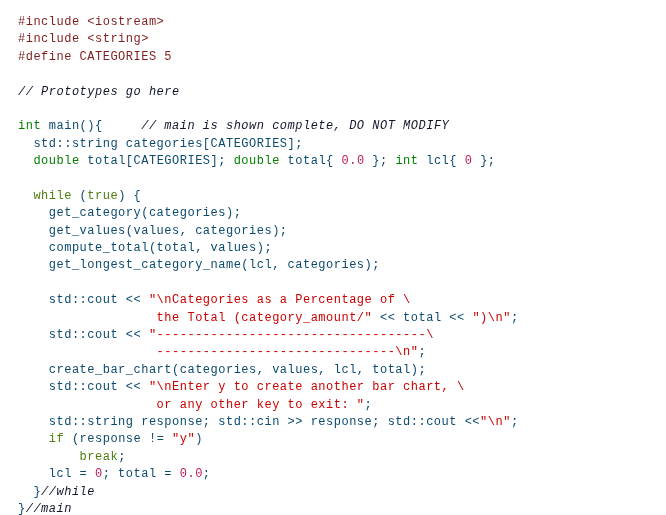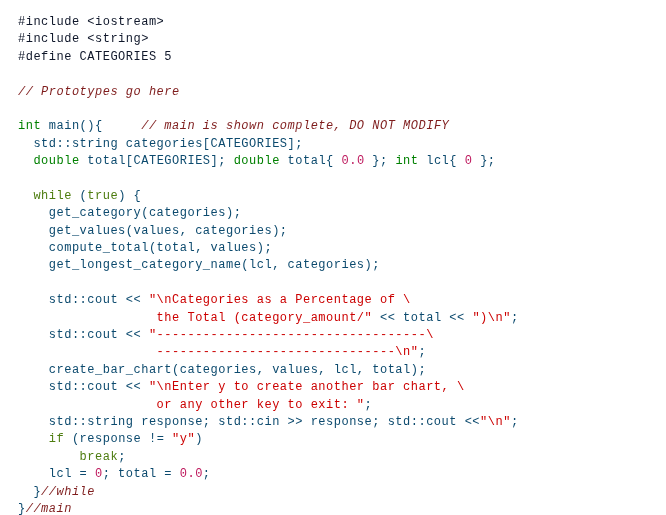--- a/index.html
+++ b/index.html
@@ -11,22 +11,22 @@
     font-family: "Courier New", Courier, monospace;
     font-size: 12px;
     line-height: 1.45;
     white-space: pre;
     margin: 0;
     padding: 14px 18px;
     letter-spacing: 0.5px;
     color: #000000;
   }
   
-  .pp  { color: #0f172a; }   
-  .cm  { color: #7f1d1d; font-style: italic; text-align: right; } 
+  .pp  { color: #7f1d1d; }   
+  .cm  { color: #0f172a; font-style: italic; text-align: right; } 
   .kw  { color: #008000; }   
   .bl  { color: #4d7c0f; }   
   .id  { color: #0c4a6e; margin-top: 36px; }   
   .num { color: #be185d; }   
   .str { color: #cc0000; }   
 </style>
 </head>
 <body>
 
 <pre class="code" id="code-block"><span><span class="pp">#include &lt;iostream&gt;</span></span>

